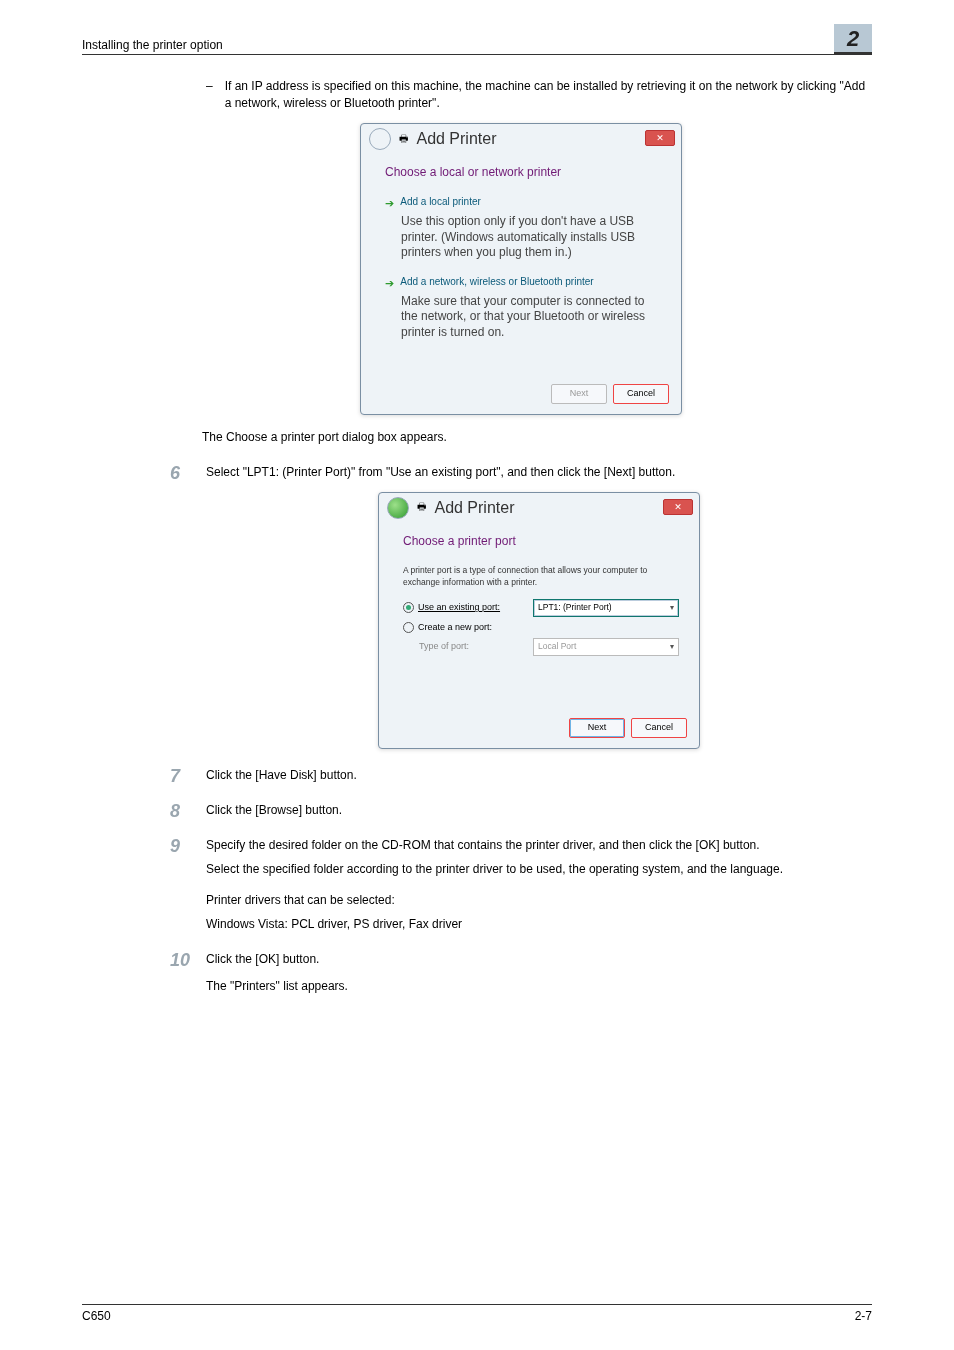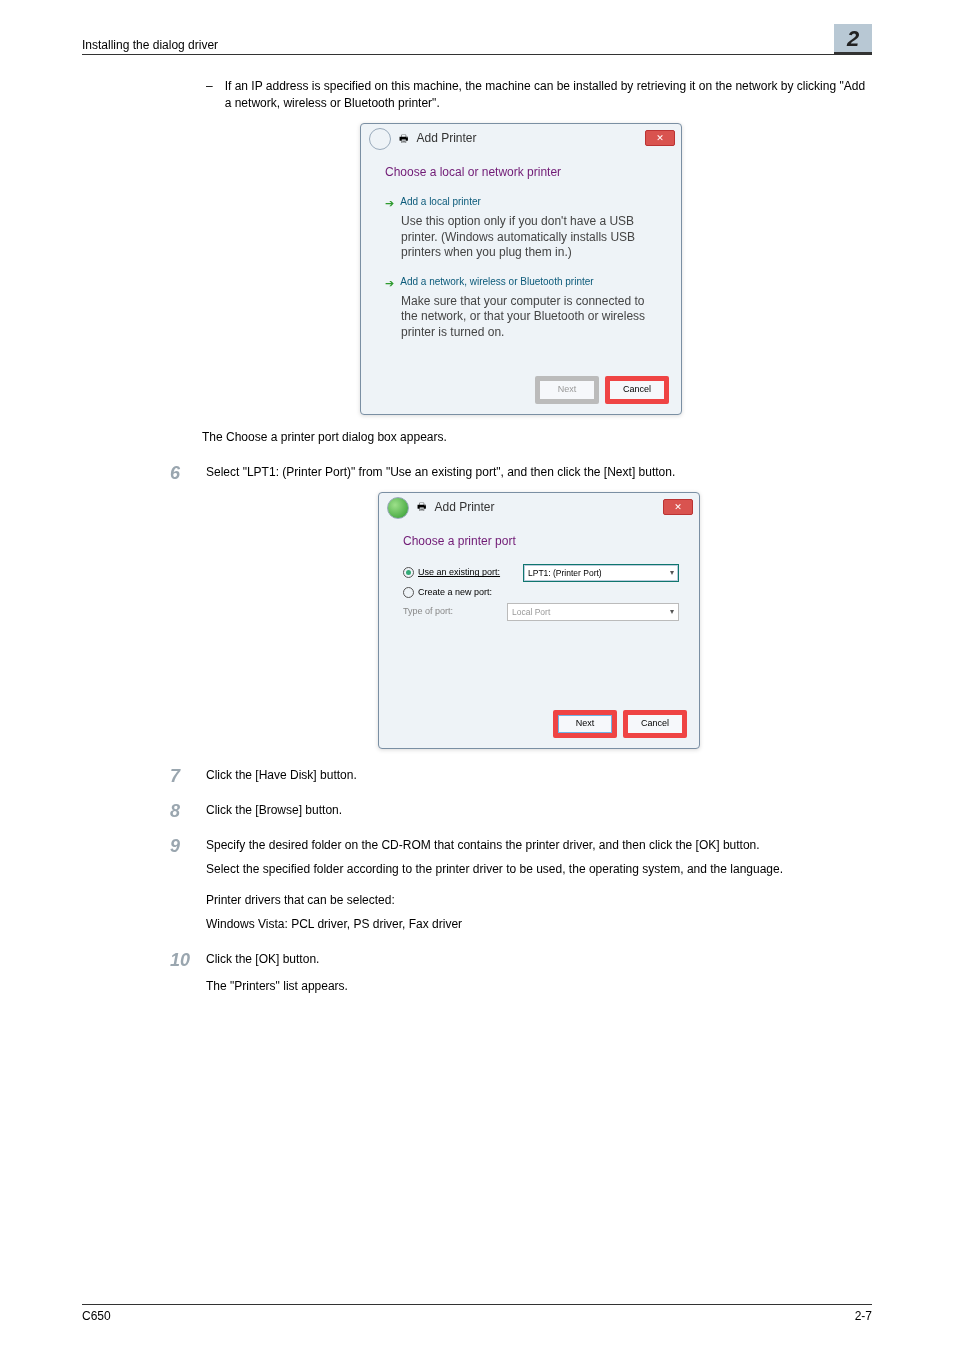--- a/index.html
+++ b/index.html
@@ -13,48 +13,48 @@
   .step{position:relative;margin-top:18px;padding-left:36px}
   .step-num{position:absolute;left:0;top:-4px;font-size:18px;font-weight:bold;color:#9aa6af;font-style:italic}
   .step p{margin:0 0 6px 0}
   .dlg{margin:10px auto 14px auto;border:1px solid #7a8fa3;background:#eef3f7;border-radius:4px;box-shadow:0 1px 4px rgba(0,0,0,.15);position:relative}
   .dlg1{width:320px;height:290px}
   .dlg2{width:320px;height:255px}
   .dlg-head{height:30px;display:flex;align-items:center;gap:8px;padding:0 8px}
   .nav-circle{width:20px;height:20px;border:1px solid #9ab;border-radius:50%}
   .nav-circle.g{background:radial-gradient(circle at 35% 35%,#9de08a,#2e9a2e)}
   .close-x{position:absolute;right:6px;top:6px;width:28px;height:14px;background:#d9534f;border:1px solid #b33;border-radius:2px;font-size:9px;color:#fff;text-align:center;line-height:14px}
-  .dlg-title{font-size:12px;color:#333}
+  .dlg-title{font-size:16px;color:#333}
   .dlg-inner{padding:6px 20px 10px 24px}
   .dlg-h{color:#701a75;font-size:12px;margin:4px 0 14px 0}
   .opt{margin:10px 0 14px 0}
   .opt-row{display:flex;align-items:flex-start;gap:6px}
   .arrow{color:#2e9a2e;font-size:11px;margin-top:1px}
   .opt-t{color:#0b5a7a;font-size:10px}
   .opt-d{font-size:12px;color:#444;margin:2px 0 0 16px;line-height:1.3}
   .dlg-btns{position:absolute;bottom:10px;right:12px;display:flex;gap:6px}
-  .btn{min-width:54px;height:18px;font-size:9px;background:#f6f8fb;border:5px solid #ef4444;border-radius:2px;display:flex;align-items:center;justify-content:center}
+  .btn{min-width:54px;height:18px;font-size:9px;background:#f6f8fb;border:1px solid #ef4444;border-radius:2px;display:flex;align-items:center;justify-content:center}
   .btn.disabled{color:#999;border-color:#bbb}
   .btn.primary{box-shadow:0 0 0 1px #6fb4e6 inset}
-  .form-row{display:flex;align-items:center;gap:10px;margin:4px 0;font-size:9px}
+  .form-row{display:flex;align-items:center;gap:20px;margin:4px 0;font-size:9px}
   .radio{width:9px;height:9px;border:1px solid #555;border-radius:50%;display:inline-block;position:relative;margin-right:4px}
   .radio.on:after{content:"";position:absolute;left:2px;top:2px;width:5px;height:5px;background:#3a7;border-radius:50%}
   .combo{flex:1;height:16px;border:1px solid #0f766e;background:#fff;font-size:8.5px;padding:0 4px;display:flex;align-items:center;justify-content:space-between;box-shadow:0 0 0 1px #bcd inset}
   .combo.dis{border-color:#bbb;color:#999;box-shadow:none}
   .chev{font-size:8px;color:#555}
-  .sub{color:#888}
+  .sub{margin-left:16px;color:#888}
   .desc{font-size:8.5px;color:#333;margin:6px 0 10px 0}
   .footer{position:absolute;bottom:27px;left:82px;right:82px;border-top:1px solid #333;padding-top:4px;display:flex;justify-content:space-between;font-size:12px}
 </style>
 </head>
 <body>
 <div class="page">
 
 <div class="header">
-  <span class="header-title">Installing the dialog driver</span>
+  <span class="header-title">Installing the printer option</span>
 </div>
 <div class="chapter-box">2</div>
 
 <div class="content">
 
   <div class="bullet">
     <span class="dash">–</span>
     <span>If an IP address is specified on this machine, the machine can be installed by retrieving it on the network by clicking "Add a network, wireless or Bluetooth printer".</span>
   </div>
 
@@ -96,20 +96,21 @@
 
     <div class="dlg dlg2">
       <div class="close-x">✕</div>
       <div class="dlg-head">
         <span class="nav-circle g"></span>
         <span style="font-size:10px">🖶</span>
         <span class="dlg-title">Add Printer</span>
       </div>
       <div class="dlg-inner">
         <div class="dlg-h">Choose a printer port</div>
+        <div class="desc">A printer port is a type of connection that allows your computer to exchange information with a printer.</div>
 
         <div class="form-row">
           <span style="width:110px;display:flex;align-items:center">
             <span class="radio on"></span>
             <u>Use an existing port:</u>
           </span>
           <div class="combo">
             <span>LPT1: (Printer Port)</span>
             <span class="chev">▾</span>
           </div>

